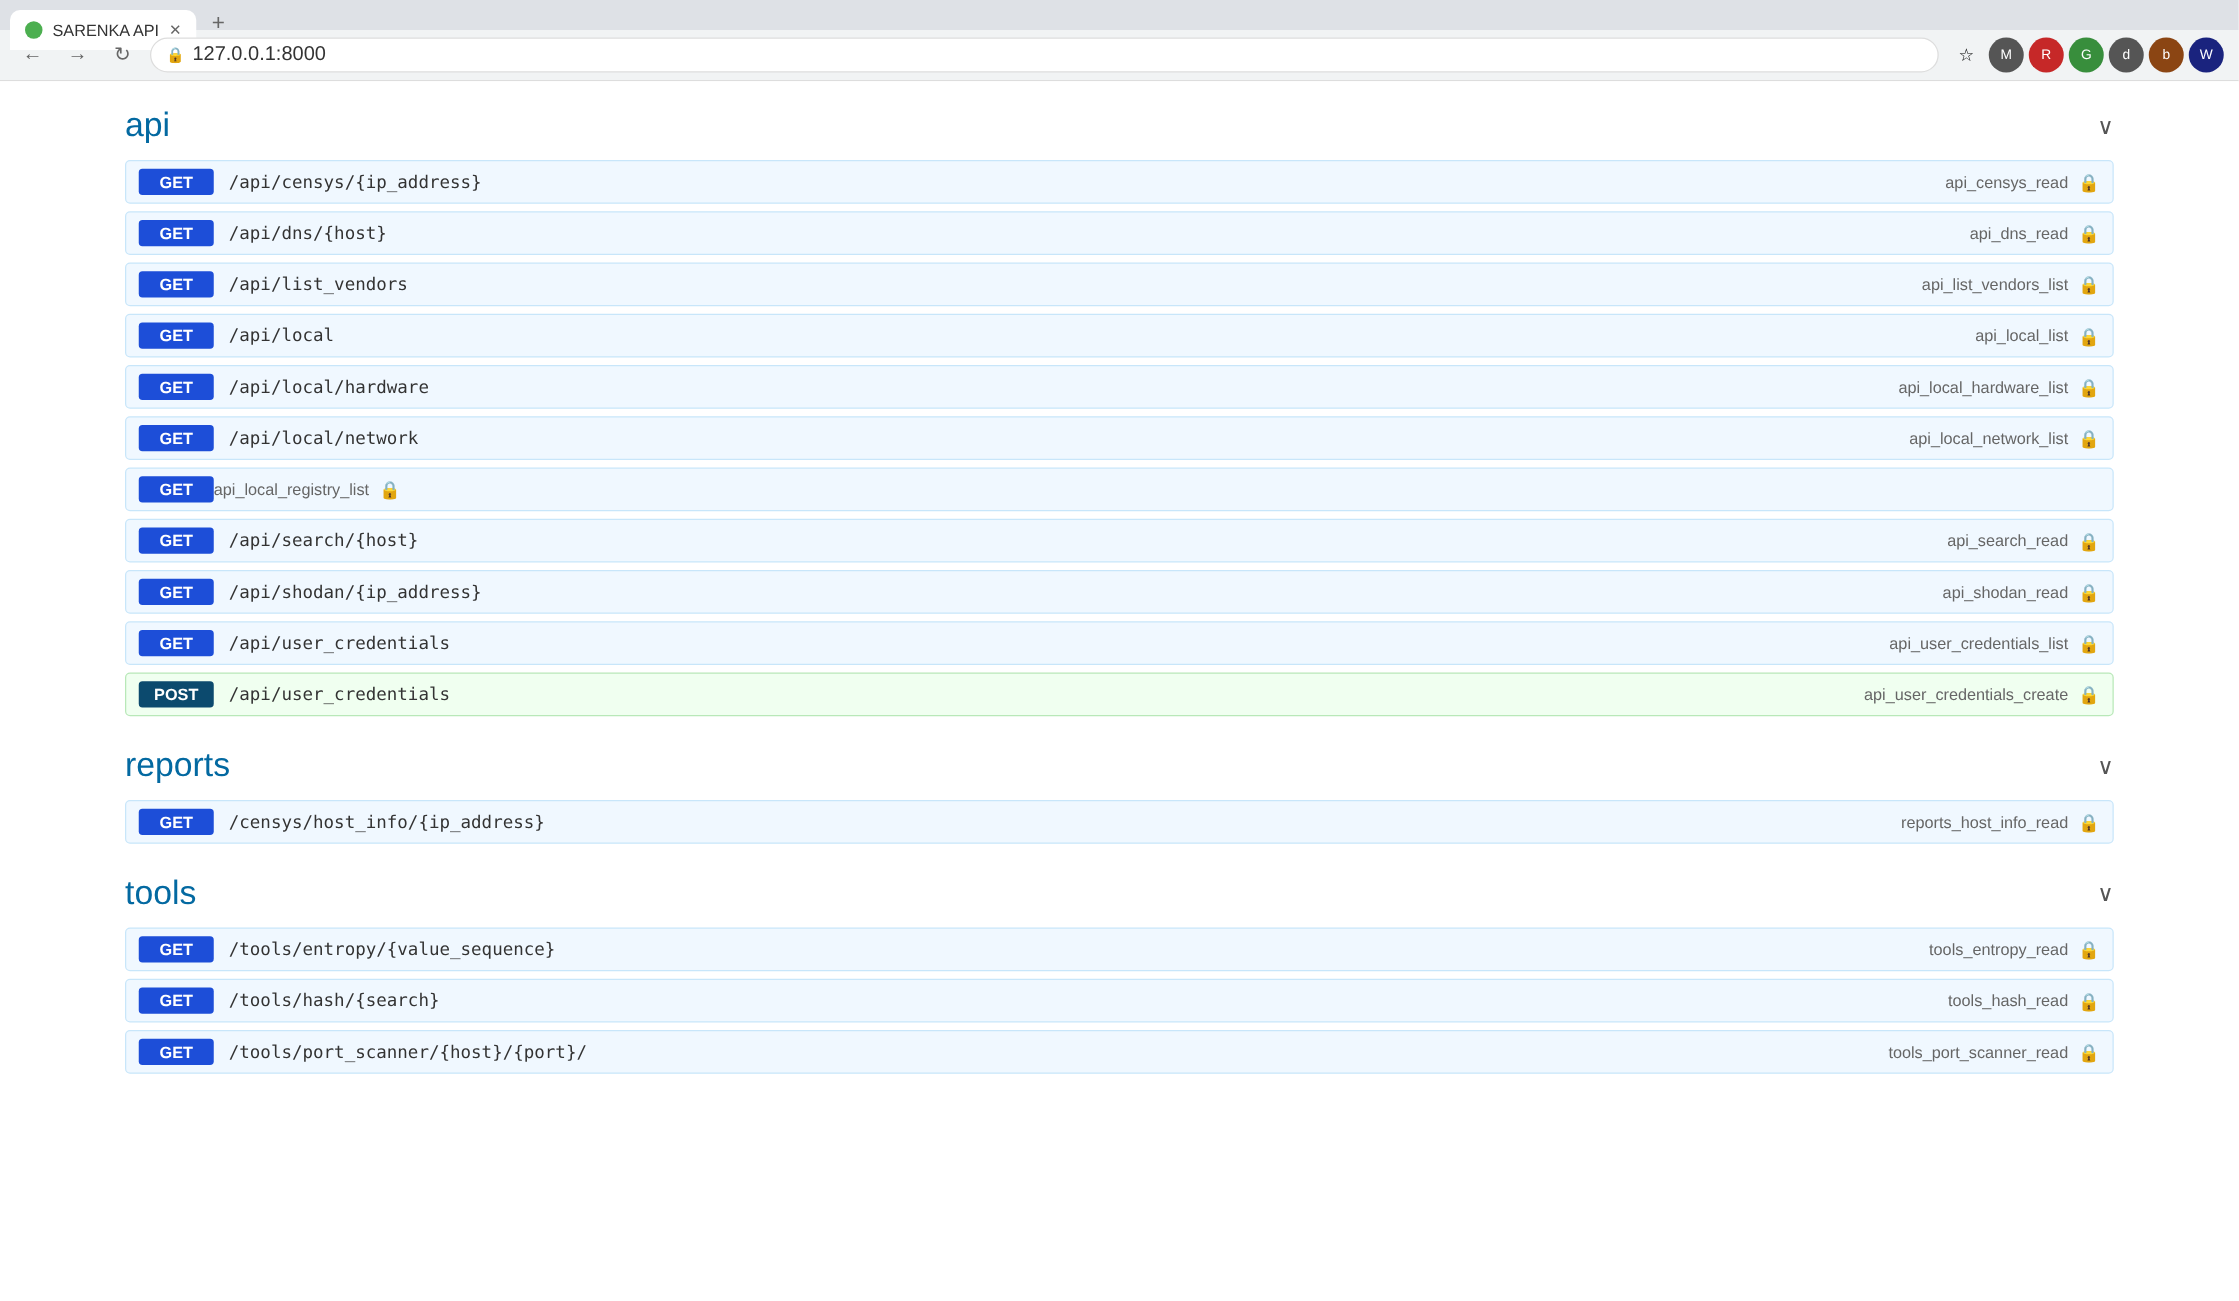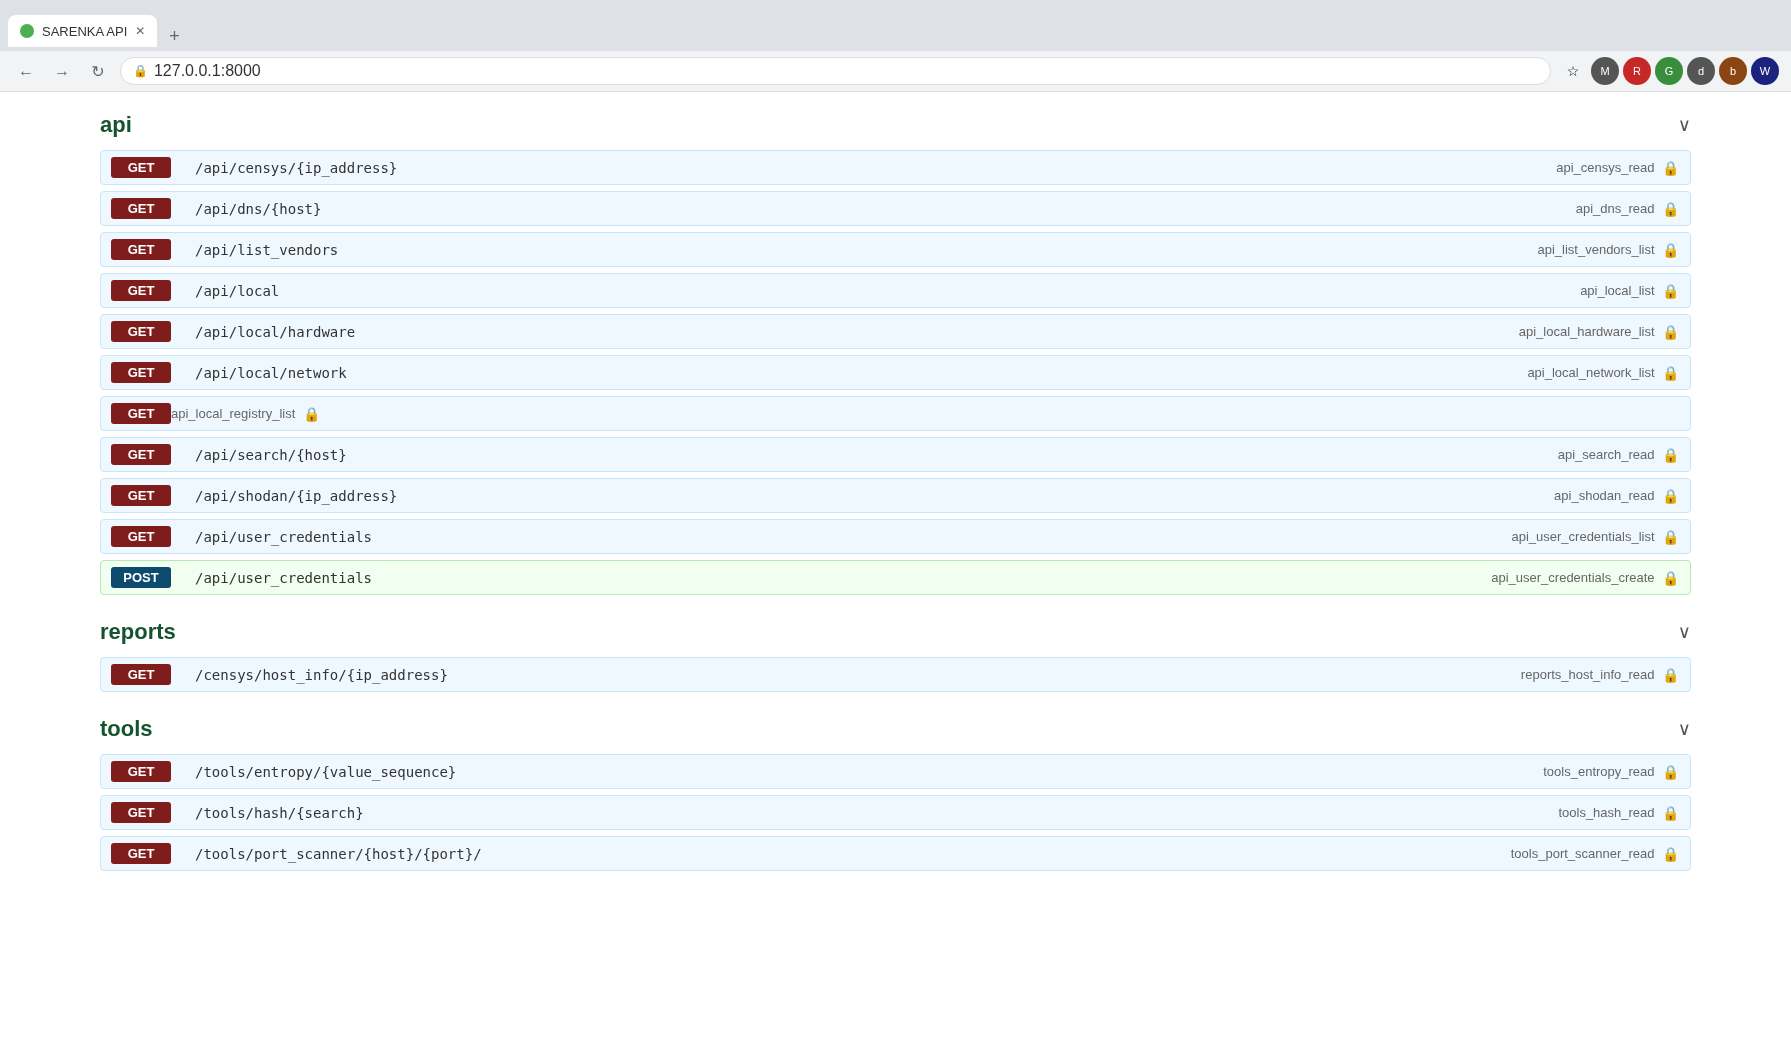--- a/index.html
+++ b/index.html
@@ -5,24 +5,24 @@
     * { box-sizing: border-box; margin: 0; padding: 0; }
     body { font-family: Arial, sans-serif; background: #fff; font-size: 14px; }
 
     
     .browser-chrome {
       background: #f1f3f4;
       border-bottom: 1px solid #ddd;
     }
     .tab-bar {
       display: flex;
-      align-items: flex-end;
+      align-items: flex-start;
       padding: 8px 8px 4px;
       background: #dee1e6;
-      height: 51px;
+      height: 24px;
     }
     .tab {
       display: flex;
       align-items: center;
       background: #fff;
       border-radius: 8px 8px 0 0;
       padding: 0 12px;
       height: 32px;
       font-size: 13px;
       color: #333;
@@ -107,23 +107,23 @@
     .section {
       margin-bottom: 24px;
     }
     .section-header {
       display: flex;
       justify-content: space-between;
       align-items: center;
       margin-bottom: 12px;
     }
     .section-title {
-      font-size: 22px;
-      font-weight: 700;
-      color: #14532d;
+      font-size: 27px;
+      font-weight: 400;
+      color: #0369a1;
     }
     .section-chevron {
       font-size: 18px;
       color: #555;
       cursor: pointer;
     }
 
     
     .endpoint-row {
       display: flex;
@@ -143,26 +143,26 @@
     .method-badge {
       display: inline-block;
       padding: 3px 10px;
       border-radius: 3px;
       font-weight: bold;
       font-size: 13px;
       color: #fff;
       min-width: 60px;
       text-align: center;
     }
-    .method-get { background: #7f1d1d; }
+    .method-get { background: #1d4ed8; }
     .method-post { background: #0c4a6e; }
 
     .endpoint-path {
       flex: 1;
-      margin-left: 24px;
+      margin-left: 12px;
       font-family: monospace;
       font-size: 14px;
       color: #333;
     }
     .endpoint-name {
       color: #666;
       font-size: 13px;
       margin-right: 8px;
     }
     .lock-icon-small {

